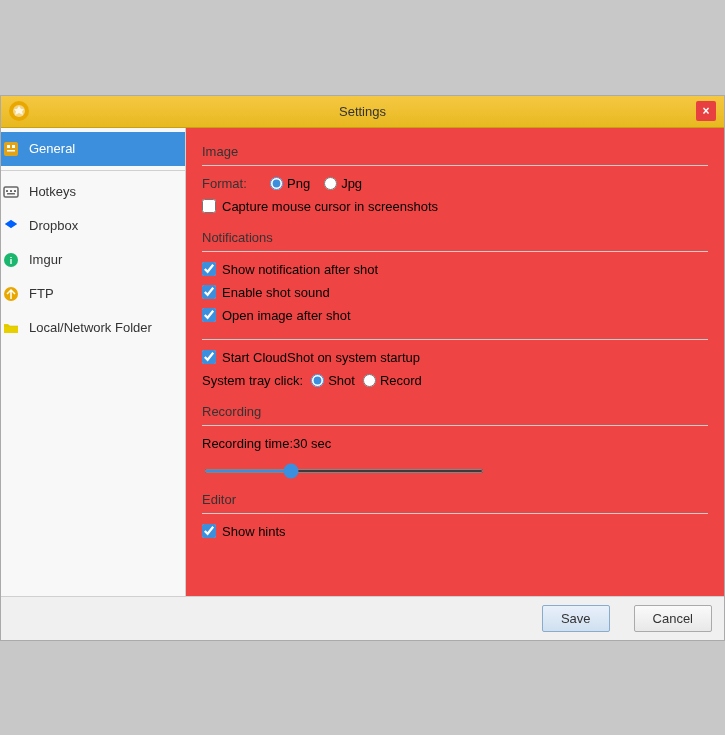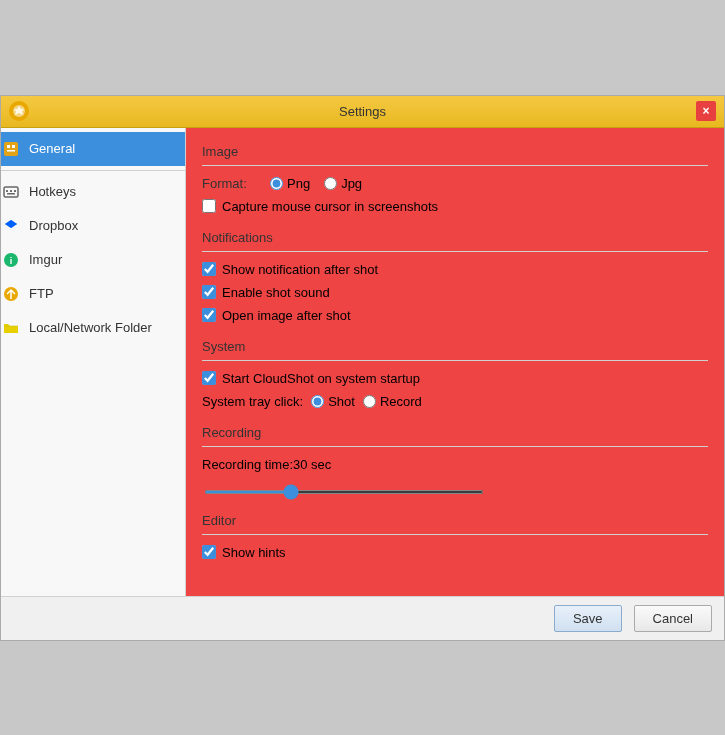--- a/index.html
+++ b/index.html
@@ -175,21 +175,21 @@
       height: 4px;
       cursor: pointer;
       accent-color: #3c8fdc;
     }
     .footer {
       display: flex;
       justify-content: flex-end;
       padding: 8px 12px;
       background: #f0f0f0;
       border-top: 1px solid #d0d0d0;
-      gap: 12px;
+      gap: 24px;
     }
     .btn {
       padding: 5px 18px;
       font-size: 13px;
       cursor: pointer;
       border: 1px solid #aaa;
       background: linear-gradient(to bottom, #fafafa, #e8e8e8);
       color: #333;
       border-radius: 2px;
     }
@@ -317,21 +317,20 @@
           <input type="checkbox" checked="" style="">
           <span>Enable shot sound</span>
         </div>
         <div class="checkbox-row">
           <input type="checkbox" checked="" style="">
           <span>Open image after shot</span>
         </div>
       </div>
 
       <div class="section-block">
-        <div class="section-header">System</div>
         <div class="section-divider"></div>
 
         <div class="checkbox-row">
           <input type="checkbox" checked="" style="">
           <span>Start CloudShot on system startup</span>
         </div>
 
         <div class="system-tray-row">
           <span>System tray click:</span>
           <label class="radio-option">

